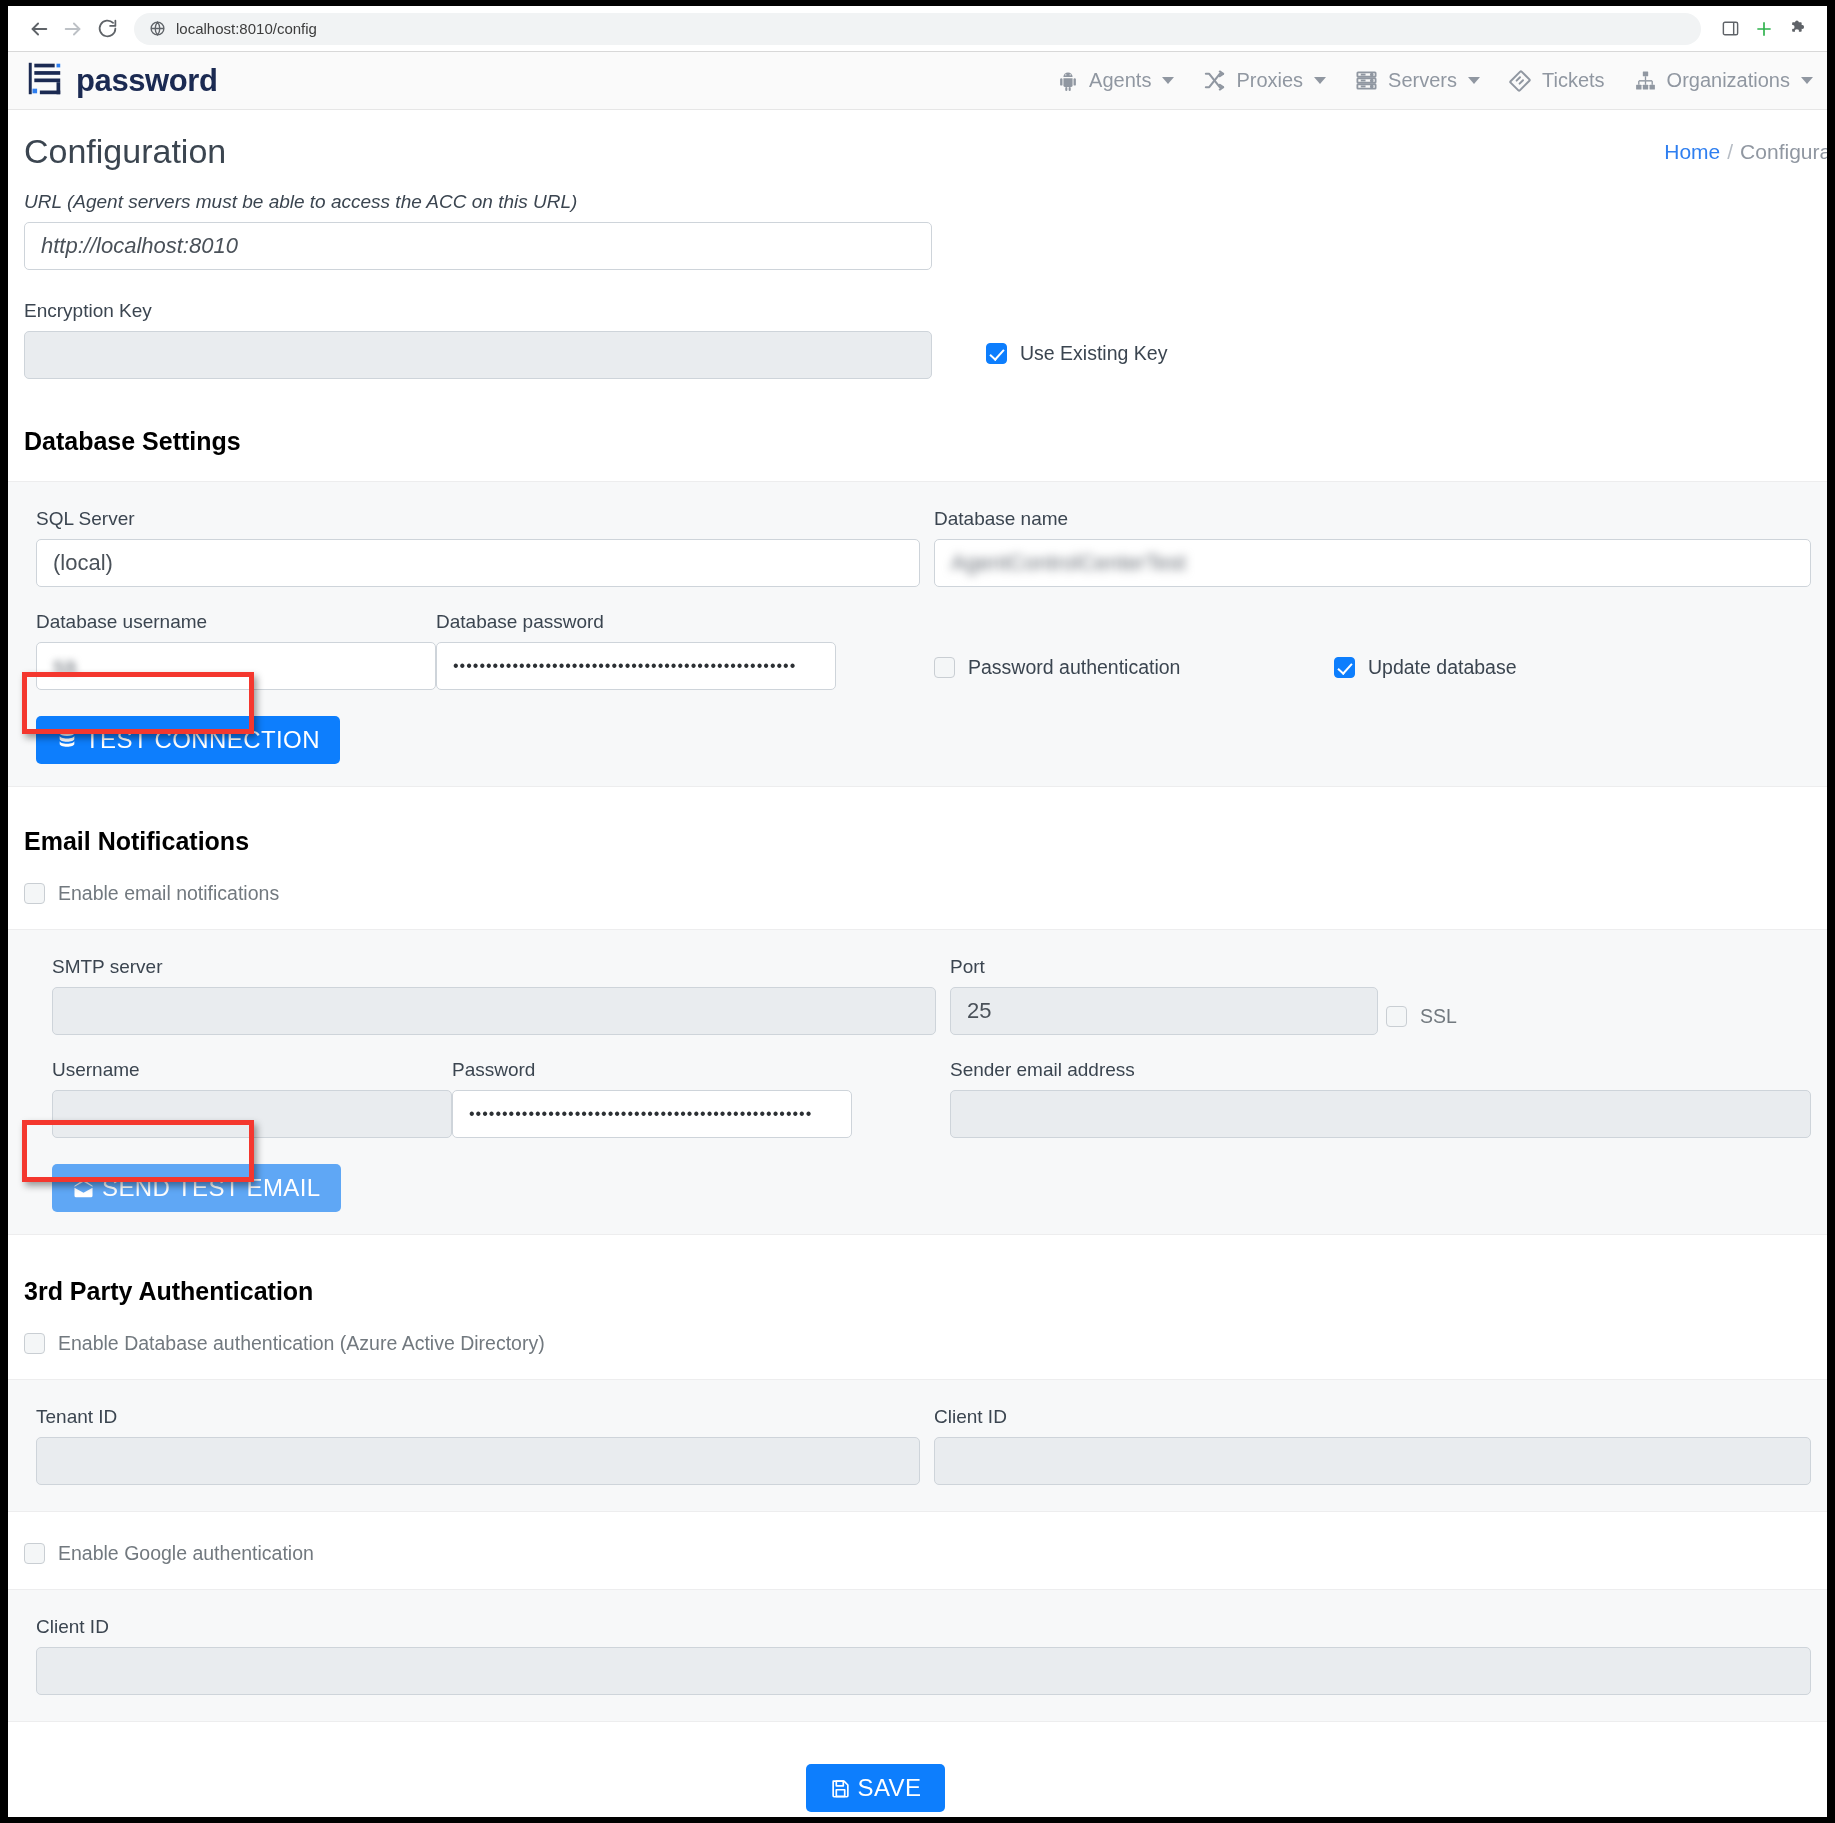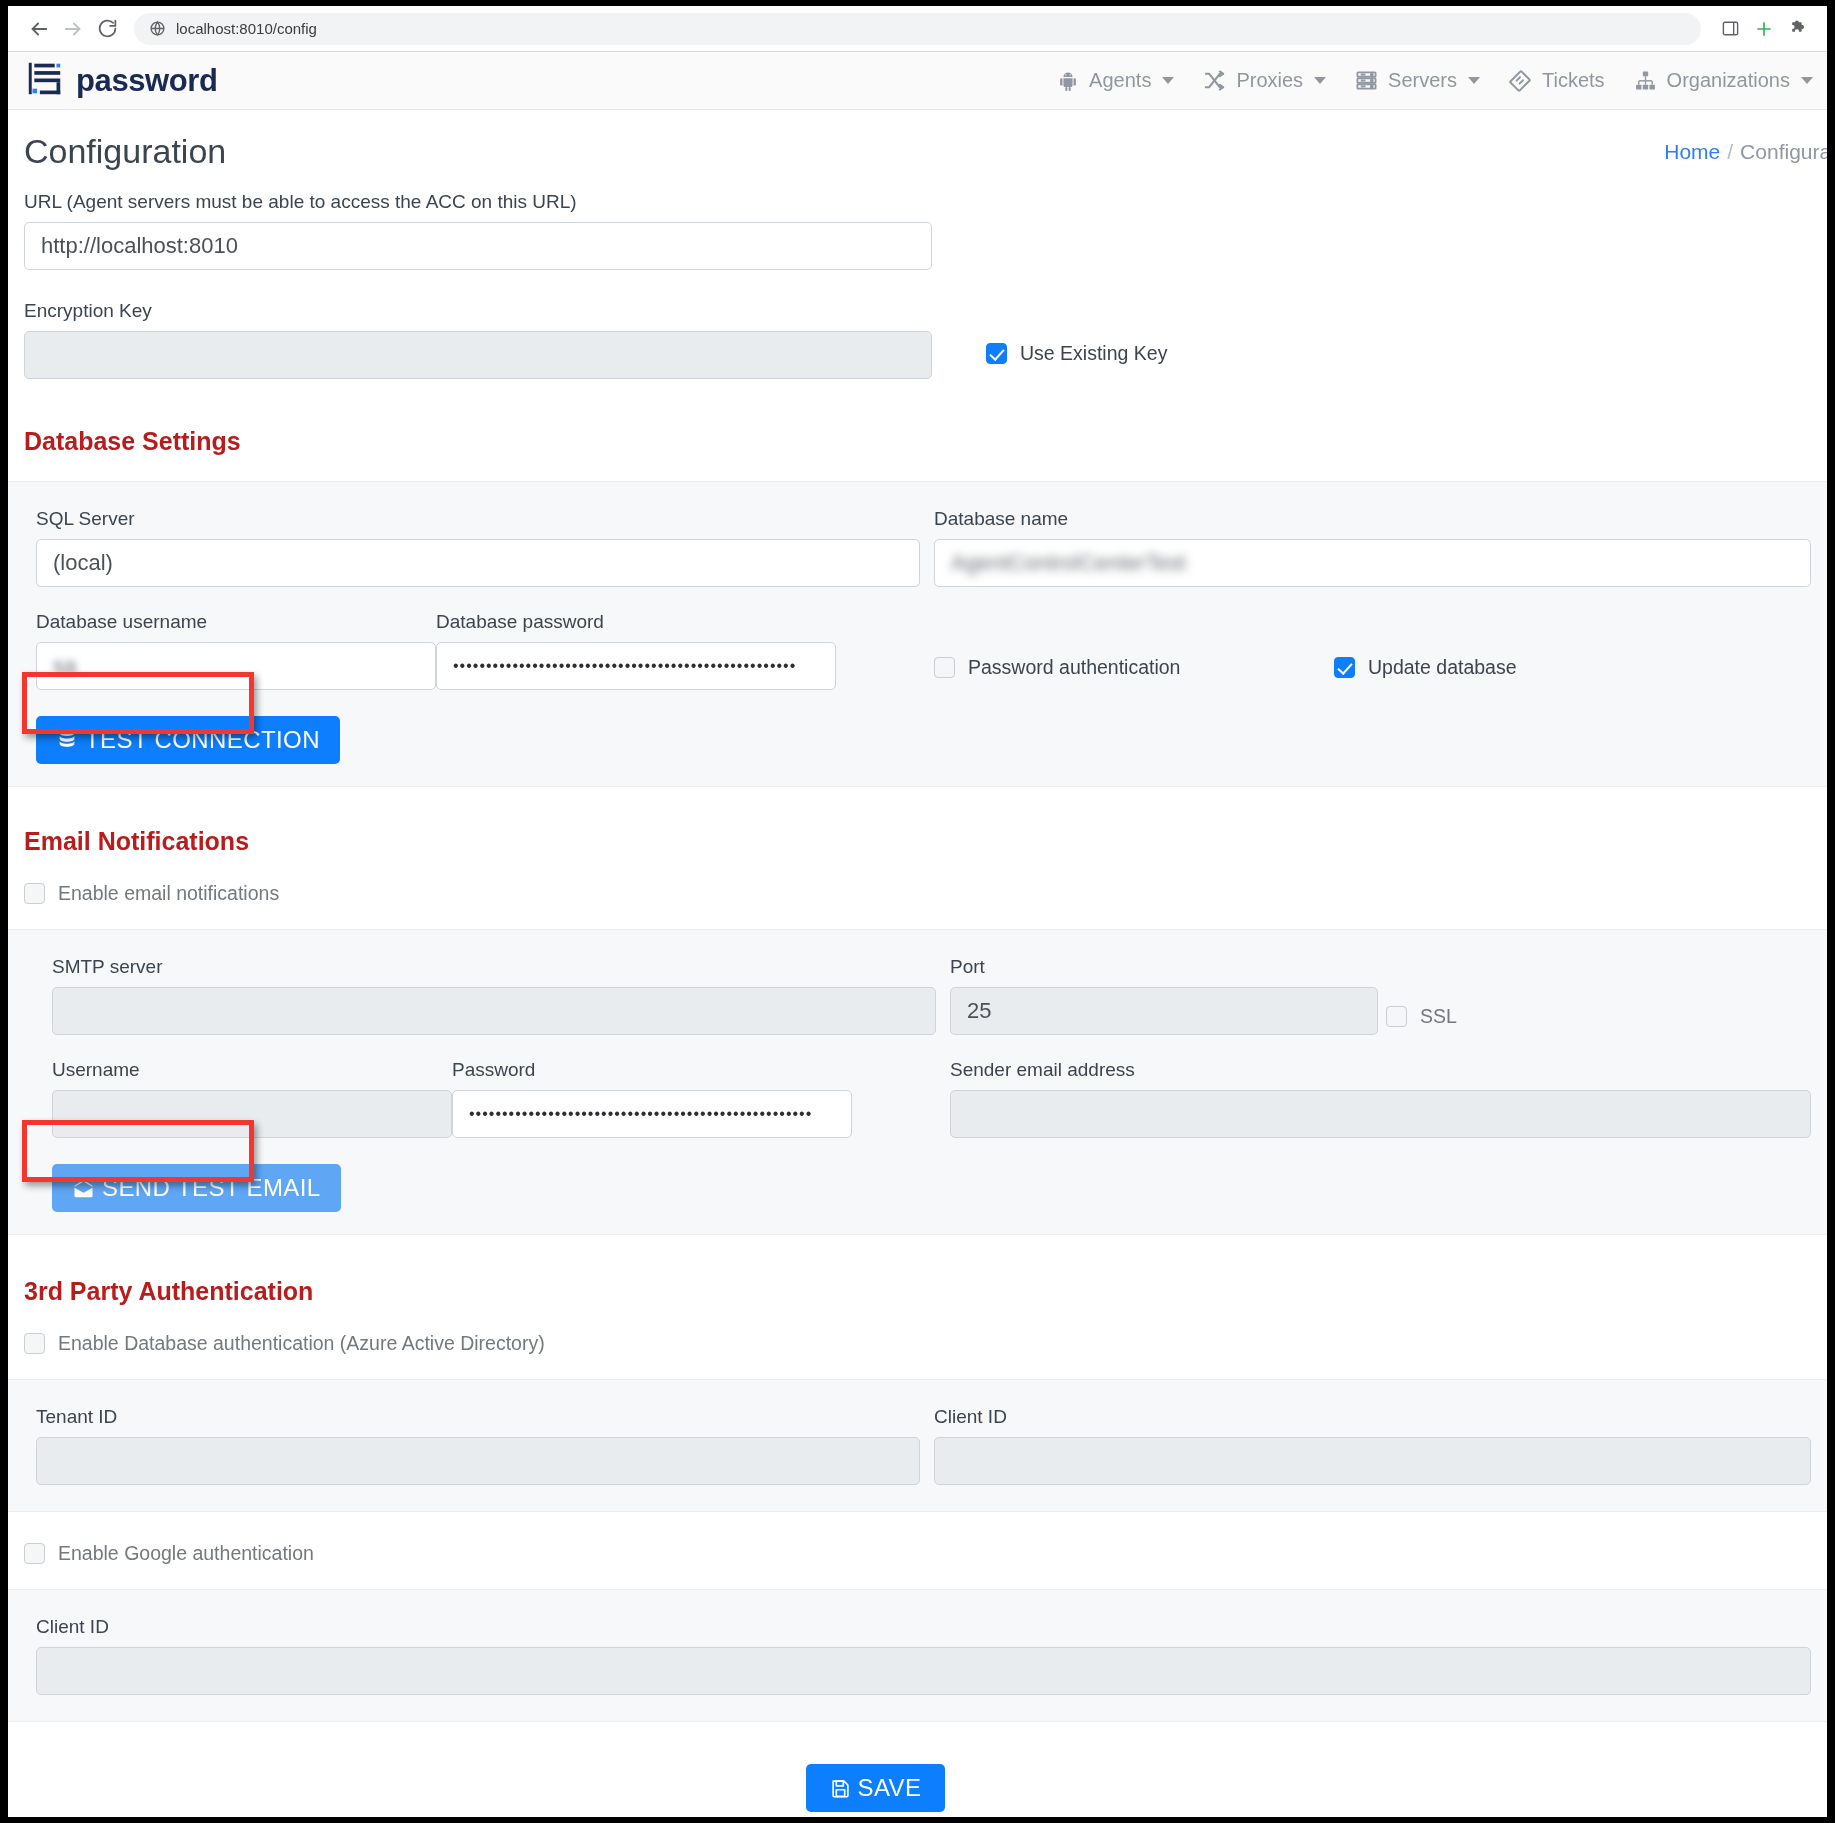--- a/index.html
+++ b/index.html
@@ -156,21 +156,21 @@
     content:""; position:absolute;
     left:6px; top:2px; width:6px; height:12px;
     border:solid #fff; border-width:0 2.5px 2.5px 0;
     transform:rotate(42deg);
   }
   .cb.muted { border-color:#c9ced3; background:#f4f6f7; }
   .cb-label { font-size:19.5px; color:#3b4550; }
   .cb-label.muted { color:#72797f; }
 
   .section-title {
-    font-size:25px; font-weight:bold; color:#b91c1c;
+    font-size:25px; font-weight:bold; color:#000000;
     padding:0 0 0 16px;
   }
 
   .panel { background:#f7f8f9; border-top:1px solid #ededee; border-bottom:1px solid #ededee; }
 
   
   .btn {
     display:inline-flex; align-items:center; gap:7px;
     height:48px; padding:0 20px;
     border-radius:5px;
@@ -346,21 +346,21 @@
 
   <div id="page">
 
     <div id="page-head">
       <div id="page-title">Configuration</div>
       <div id="breadcrumb">
         <a href="#">Home</a><span class="sep">/</span><span>Configurat</span>
       </div>
     </div>
 
-    <div style="padding:20px 16px 0 16px;">
+    <div style="padding:20px 16px 0 16px;font-style:italic;">
       <div class="field-label">URL (Agent servers must be able to access the ACC on this URL)</div>
       <div class="inp" style="width:908px;">
         <span>http://localhost:8010</span>
       </div>
     </div>
 
     <div style="padding:30px 16px 0 16px; display:flex; align-items:flex-start;">
       <div style="width:908px;">
         <div class="field-label">Encryption Key</div>
         <div class="inp readonly">

